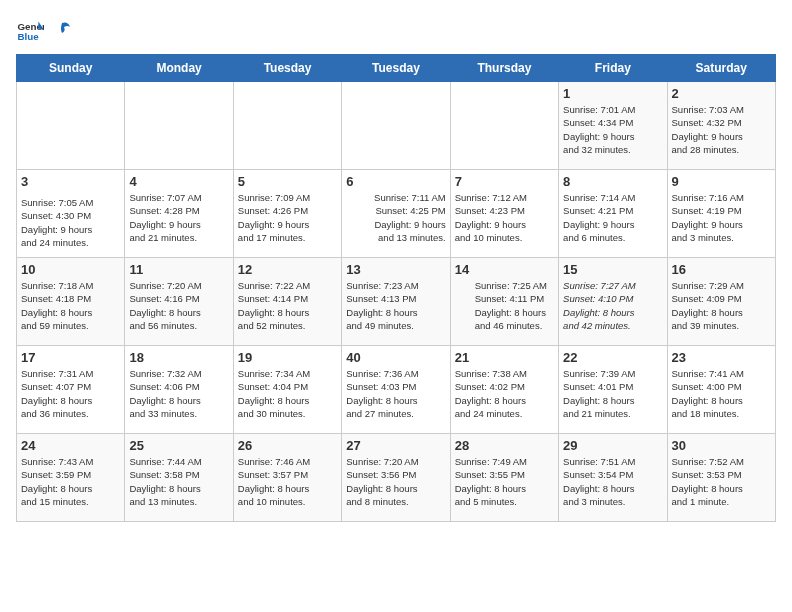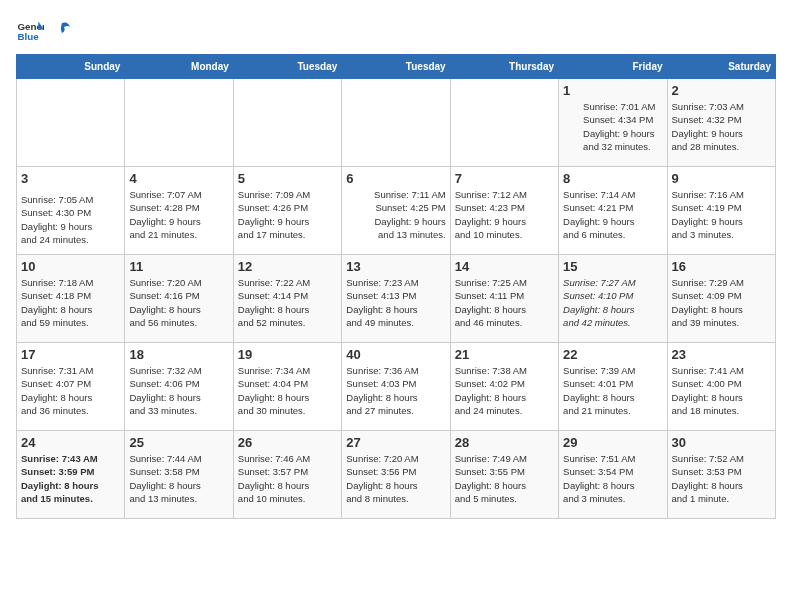--- a/index.html
+++ b/index.html
@@ -50,24 +50,24 @@
       color: #555;
     }
     table {
       width: 100%;
       border-collapse: collapse;
       table-layout: fixed;
     }
     thead tr th {
       background-color: #2e6db4;
       color: #fff;
-      font-size: 10px;
+      font-size: 12px;
       font-weight: bold;
       padding: 6px 4px;
-      text-align: right;
+      text-align: center;
       border: 1px solid #2e6db4;
     }
     tbody tr td {
       border: 1px solid #ccc;
       vertical-align: top;
       padding: 4px;
       font-size: 10px;
       color: #333;
       height: 88px;
       background: #fff;
@@ -130,21 +130,21 @@
   </thead>
   <tbody id="calendar-body">
   <tr>
         <td class="empty-cell"></td>
         <td class="empty-cell"></td>
         <td class="empty-cell"></td>
         <td class="empty-cell"></td>
         <td class="empty-cell"></td>
         <td>
           <span class="day-num">1</span>
-          <div class="day-detail" style="white-space: pre-line; margin-left: 20px;">Sunrise: 7:01 AM
+          <div class="day-detail" style="white-space: pre-line;">Sunrise: 7:01 AM
 Sunset: 4:34 PM
 Daylight: 9 hours
 and 32 minutes.</div>
         </td>
         <td>
           <span class="day-num">2</span>
           <div class="day-detail" style="white-space: pre-line;">Sunrise: 7:03 AM
 Sunset: 4:32 PM
 Daylight: 9 hours
 and 28 minutes.</div>
@@ -225,21 +225,21 @@
         </td>
         <td>
           <span class="day-num">13</span>
           <div class="day-detail" style="white-space: pre-line;">Sunrise: 7:23 AM
 Sunset: 4:13 PM
 Daylight: 8 hours
 and 49 minutes.</div>
         </td>
         <td>
           <span class="day-num">14</span>
-          <div class="day-detail" style="white-space: pre-line;">Sunrise: 7:25 AM
+          <div class="day-detail" style="white-space: pre-line; margin-left: 20px;">Sunrise: 7:25 AM
 Sunset: 4:11 PM
 Daylight: 8 hours
 and 46 minutes.</div>
         </td>
         <td>
           <span class="day-num">15</span>
           <div class="day-detail" style="white-space: pre-line; font-style: italic;">Sunrise: 7:27 AM
 Sunset: 4:10 PM
 Daylight: 8 hours
 and 42 minutes.</div>
@@ -299,21 +299,21 @@
           <span class="day-num">23</span>
           <div class="day-detail" style="white-space: pre-line;">Sunrise: 7:41 AM
 Sunset: 4:00 PM
 Daylight: 8 hours
 and 18 minutes.</div>
         </td>
       </tr>
       <tr>
         <td>
           <span class="day-num">24</span>
-          <div class="day-detail" style="white-space: pre-line; font-weight: bold;">Sunrise: 7:43 AM
+          <div class="day-detail" style="white-space: pre-line;">Sunrise: 7:43 AM
 Sunset: 3:59 PM
 Daylight: 8 hours
 and 15 minutes.</div>
         </td>
         <td>
           <span class="day-num">25</span>
           <div class="day-detail" style="white-space: pre-line;">Sunrise: 7:44 AM
 Sunset: 3:58 PM
 Daylight: 8 hours
 and 13 minutes.</div>

